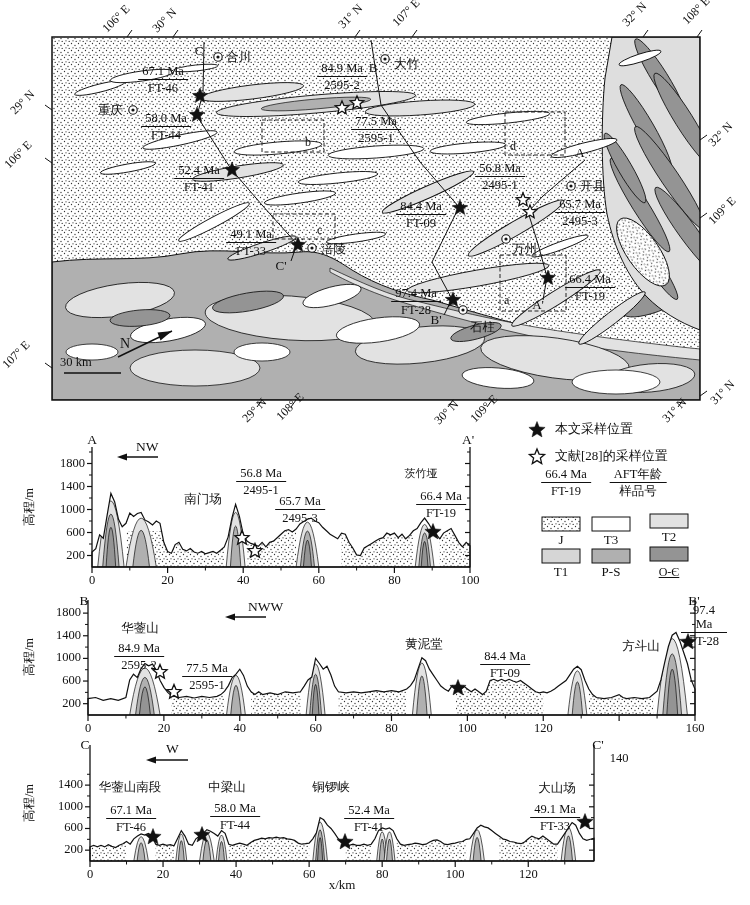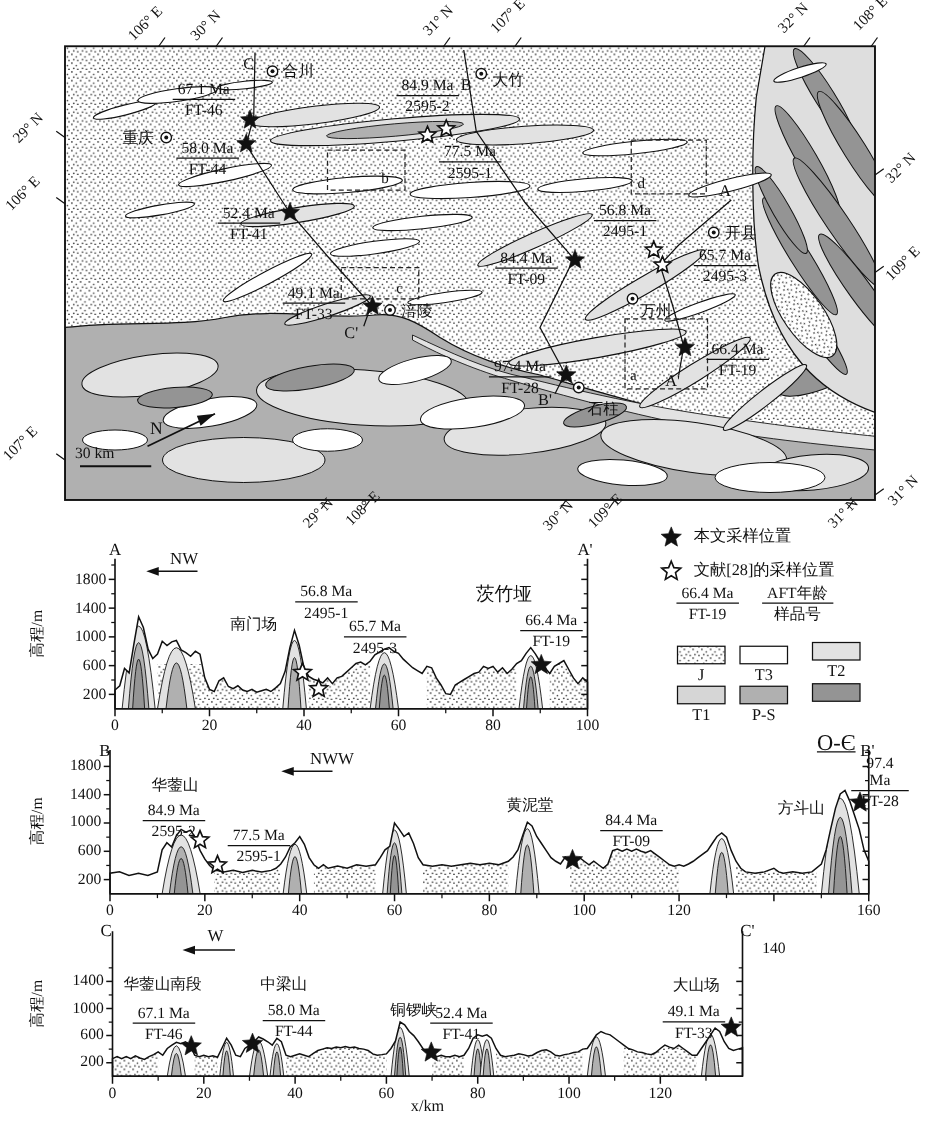--- a/index.html
+++ b/index.html
@@ -462,37 +462,37 @@
       <div class="lbl ctr" style="left: 436px; top: 313px; font-size: 13px;">B'</div>
       <div class="lbl ctr" style="left: 580px; top: 146px; font-size: 13px;">A</div>
       <div class="lbl ctr" style="left: 538px; top: 298px; font-size: 13px;">A'</div>
       <div class="lbl" style="left: 120px; top: 336px; font-size: 14px;">N</div>
       <div class="lbl" style="left: 60px; top: 356px; font-size: 12.5px;">30 km</div>
       <div class="lbl ctr" style="left: 561px; top: 533px; font-size: 13px;">J</div>
       <div class="lbl ctr" style="left: 611px; top: 533px; font-size: 13px;">T3</div>
       <div class="lbl ctr" style="left: 669px; top: 530px; font-size: 13px;">T2</div>
       <div class="lbl ctr" style="left: 561px; top: 565px; font-size: 13px;">T1</div>
       <div class="lbl ctr" style="left: 611px; top: 565px; font-size: 13px;">P-S</div>
-      <div class="lbl ctr" style="left: 669px; top: 585px; font-size: 18px; text-decoration: underline;">O-Є</div>
+      <div class="lbl ctr" style="left: 669px; top: 566px; font-size: 12px; text-decoration: underline;">O-Є</div>
       <div class="lbl" style="left: 85px; top: 548.5px; font-size: 12.5px; transform: translateX(-100%);">200</div>
       <div class="lbl" style="left: 85px; top: 525.5px; font-size: 12.5px; transform: translateX(-100%);">600</div>
       <div class="lbl" style="left: 85px; top: 502.5px; font-size: 12.5px; transform: translateX(-100%);">1000</div>
       <div class="lbl" style="left: 85px; top: 479.5px; font-size: 12.5px; transform: translateX(-100%);">1400</div>
       <div class="lbl" style="left: 85px; top: 456.5px; font-size: 12.5px; transform: translateX(-100%);">1800</div>
       <div class="lbl ctr" style="left: 92px; top: 574px; font-size: 12.5px;">0</div>
       <div class="lbl ctr" style="left: 167.6px; top: 574px; font-size: 12.5px;">20</div>
       <div class="lbl ctr" style="left: 243.2px; top: 574px; font-size: 12.5px;">40</div>
       <div class="lbl ctr" style="left: 318.8px; top: 574px; font-size: 12.5px;">60</div>
       <div class="lbl ctr" style="left: 394.4px; top: 574px; font-size: 12.5px;">80</div>
       <div class="lbl ctr" style="left: 470px; top: 574px; font-size: 12.5px;">100</div>
       <div class="lbl ctr" style="left: 92px; top: 433px; font-size: 13.5px;">A</div>
       <div class="lbl ctr" style="left: 468px; top: 433px; font-size: 13.5px;">A'</div>
       <div class="lbl" style="left: 136px; top: 440px; font-size: 13.5px;">NW</div>
       <div class="lbl ctr" style="left: 203px; top: 493px; font-size: 12.5px;">南门场</div>
-      <div class="lbl ctr" style="left: 403px; top: 468px; font-size: 15px;">茨竹垭</div>
+      <div class="lbl ctr" style="left: 421px; top: 468px; font-size: 11px;">茨竹垭</div>
       <div class="frac" style="left: 261px; top: 466px; font-size: 12.5px;">
         <div class="num">56.8 Ma</div>
         <div class="den">2495-1</div>
       </div>
       <div class="frac" style="left: 300px; top: 494px; font-size: 12.5px;">
         <div class="num">65.7 Ma</div>
         <div class="den">2495-3</div>
       </div>
       <div class="frac" style="left: 441px; top: 489px; font-size: 12.5px;">
         <div class="num">66.4 Ma</div>
@@ -543,21 +543,21 @@
       <div class="lbl ctr" style="left: 236.087px; top: 868px; font-size: 12.5px;">40</div>
       <div class="lbl ctr" style="left: 309.13px; top: 868px; font-size: 12.5px;">60</div>
       <div class="lbl ctr" style="left: 382.174px; top: 868px; font-size: 12.5px;">80</div>
       <div class="lbl ctr" style="left: 455.217px; top: 868px; font-size: 12.5px;">100</div>
       <div class="lbl ctr" style="left: 528.261px; top: 868px; font-size: 12.5px;">120</div>
       <div class="lbl ctr" style="left: 85px; top: 738px; font-size: 13.5px;">C</div>
       <div class="lbl ctr" style="left: 598px; top: 738px; font-size: 13.5px;">C'</div>
       <div class="lbl" style="left: 166px; top: 742px; font-size: 13.5px;">W</div>
       <div class="lbl ctr" style="left: 130px; top: 781px; font-size: 12.5px;">华蓥山南段</div>
       <div class="lbl ctr" style="left: 227px; top: 781px; font-size: 12.5px;">中梁山</div>
-      <div class="lbl ctr" style="left: 331px; top: 802px; font-size: 12.5px;">铜锣峡</div>
+      <div class="lbl ctr" style="left: 331px; top: 781px; font-size: 12.5px;">铜锣峡</div>
       <div class="lbl ctr" style="left: 557px; top: 782px; font-size: 12.5px;">大山场</div>
       <div class="frac" style="left: 131px; top: 803px; font-size: 12.5px;">
         <div class="num">67.1 Ma</div>
         <div class="den">FT-46</div>
       </div>
       <div class="frac" style="left: 235px; top: 801px; font-size: 12.5px;">
         <div class="num">58.0 Ma</div>
         <div class="den">FT-44</div>
       </div>
       <div class="frac" style="left: 369px; top: 803px; font-size: 12.5px;">

